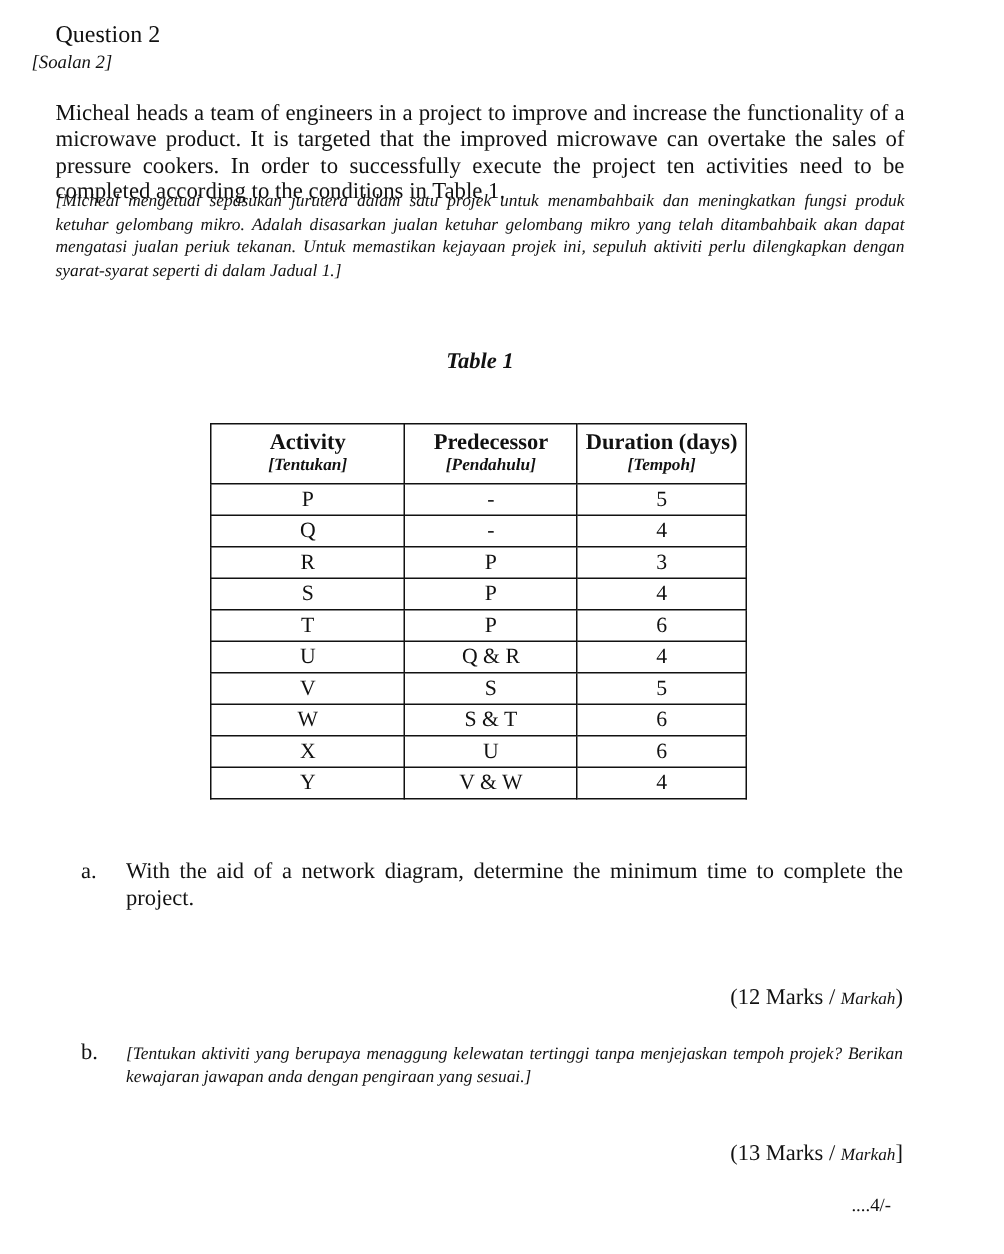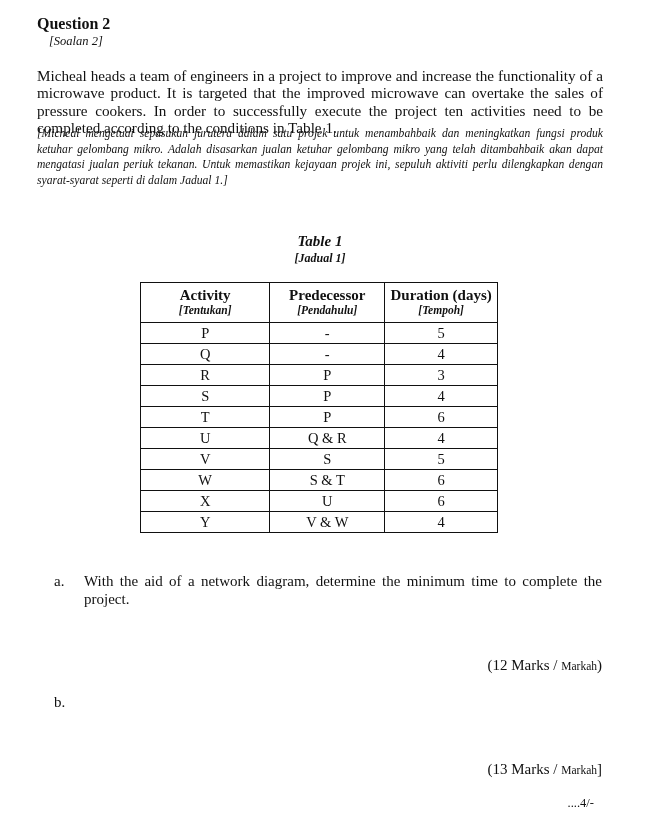--- a/index.html
+++ b/index.html
@@ -18,26 +18,26 @@
     .page {
       position: absolute;
       left: 0; top: 0;
       width: 669px;
       height: 836px;
     }
     .q-title {
       position: absolute;
       left: 37px; top: 15px;
       font-size: 16px;
-      font-weight: bold;
+      font-weight: normal;
       line-height: 18px;
     }
     .q-sub {
       position: absolute;
-      left: 49px; top: 34px;
+      left: 21px; top: 34px;
       font-size: 12.5px;
       font-style: italic;
       line-height: 15px;
     }
     .intro {
       position: absolute;
       left: 37px; top: 67px;
       width: 566px;
       font-size: 15.2px;
       line-height: 17.4px;
@@ -138,20 +138,21 @@
     .marks {
       position: absolute;
       right: 67px;
       font-size: 15px;
       line-height: 17px;
       text-align: right;
       white-space: nowrap;
     }
     .marks .m-ms {
       font-size: 11.5px;
+      font-style: italic;
       margin-top: 28px;
     }
     .page-cont {
       position: absolute;
       right: 75px;
       top: 796px;
       font-size: 12.5px;
       line-height: 15px;
     }
   </style>
@@ -160,21 +161,20 @@
 
 <div class="page">
 
   <div class="q-title">Question 2</div>
   <div class="q-sub">[Soalan 2]</div>
 
   <div class="intro">Micheal heads a team of engineers in a project to improve and increase the functionality of a microwave product. It is targeted that the improved microwave can overtake the sales of pressure cookers. In order to successfully execute the project ten activities need to be completed according to the conditions in Table 1.</div>
   <div class="intro-ms">[Micheal mengetuai sepasukan jurutera dalam satu projek untuk menambahbaik dan meningkatkan fungsi produk ketuhar gelombang mikro. Adalah disasarkan jualan ketuhar gelombang mikro yang telah ditambahbaik akan dapat mengatasi jualan periuk tekanan. Untuk memastikan kejayaan projek ini, sepuluh aktiviti perlu dilengkapkan dengan syarat-syarat seperti di dalam Jadual 1.]</div>
 
   <div class="table-title">Table 1</div>
-  <div class="table-sub">[Jadual 1]</div>
 
   <table class="t1">
     <thead>
       <tr>
         <th class="col-a">
           <span class="h-main">Activity</span>
           <span class="h-sub">[Tentukan]</span>
         </th>
         <th class="col-b">
           <span class="h-main">Predecessor</span>
@@ -244,19 +244,20 @@
     <div class="label">a.</div>
     <div class="body">
       <div>With the aid of a network diagram, determine the minimum time to complete the project.</div>
     </div>
   </div>
   <div class="marks" style="top:657px;"><span>(12 Marks / </span><span class="m-ms">Markah</span><span>)</span></div>
 
   <div class="part" style="top:694px;">
     <div class="label">b.</div>
     <div class="body">
+      <div class="ms">[Tentukan aktiviti yang berupaya menaggung kelewatan tertinggi tanpa menjejaskan tempoh projek? Berikan kewajaran jawapan anda dengan pengiraan yang sesuai.]</div>
     </div>
   </div>
   <div class="marks" style="top:761px;"><span>(13 Marks / </span><span class="m-ms">Markah</span><span>]</span></div>
 
   <div class="page-cont">....4/-</div>
 
 </div>
 
 </body></html>

